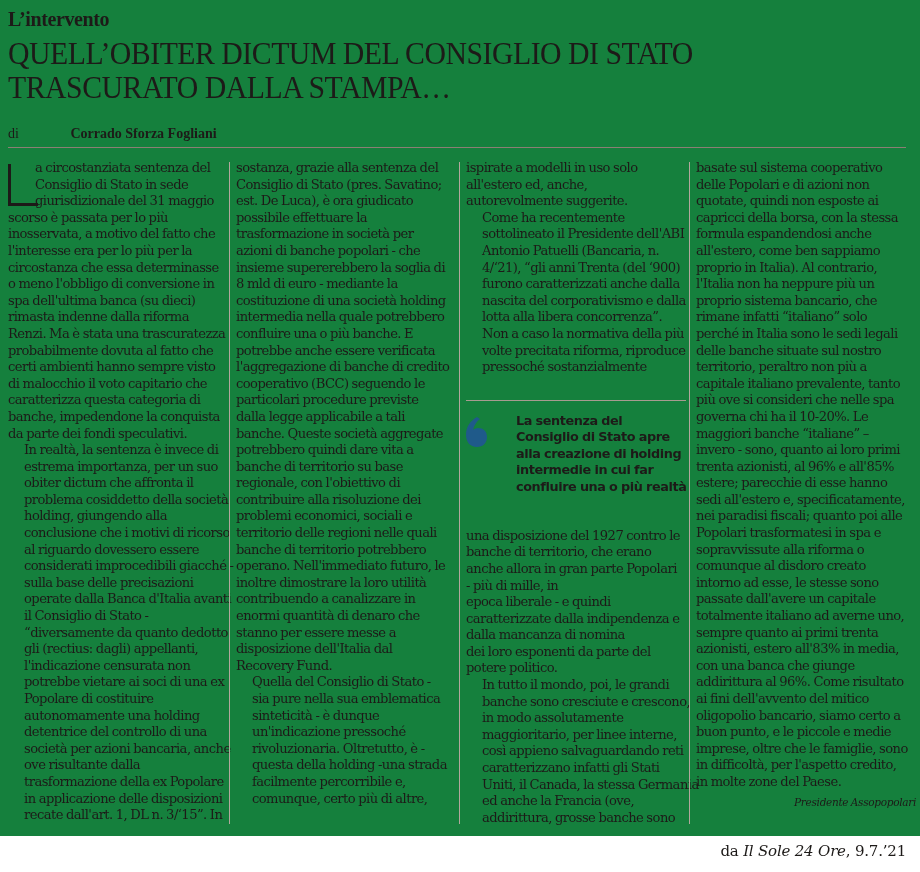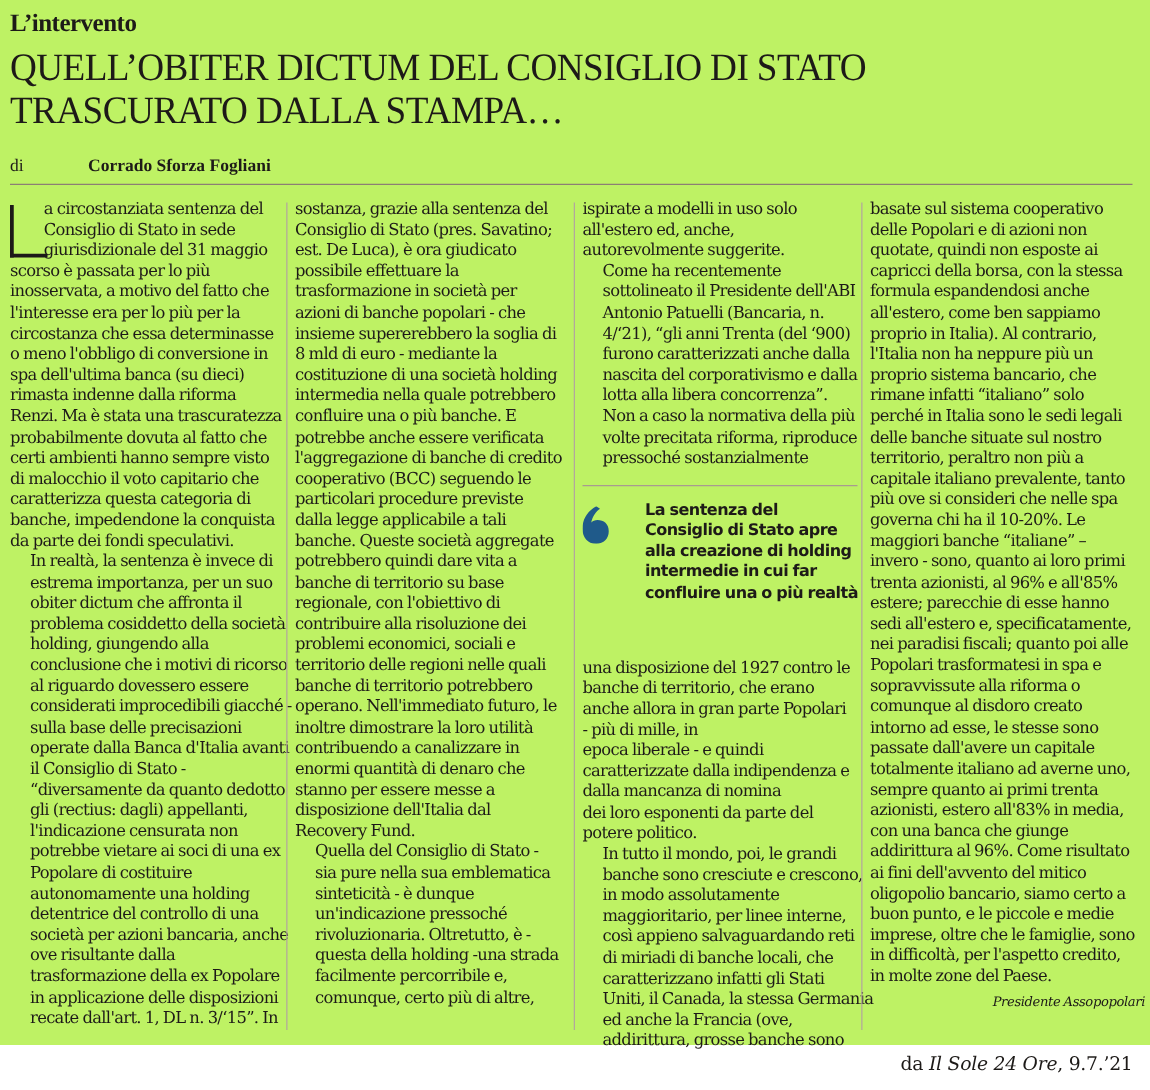--- a/index.html
+++ b/index.html
@@ -1,19 +1,19 @@
 <!DOCTYPE html>
 <html><head>
 <meta charset="utf-8">
 <style>
   html, body { margin: 0; padding: 0; }
   body { width: 920px; height: 872px; background: #ffffff; position: relative; overflow: hidden; }
   .sheet {
     position: absolute; left: 0; top: 0; width: 920px; height: 836px;
-    background: #bef264; color: #1d1a18;
+    background: #15803d; color: #1d1a18;
   }
   .kicker {
     position: absolute; left: 8px; top: 8px;
     font-family: "Liberation Serif", serif; font-weight: bold; font-size: 20px;
     letter-spacing: -0.4px; color: #1d1a18;
   }
   .headline {
     position: absolute; left: 8px; top: 37px; margin: 0;
     font-family: "Liberation Serif", serif; font-weight: normal;
     font-size: 31px; line-height: 34px; letter-spacing: -0.5px; color: #1d1a18;
@@ -40,21 +40,21 @@
   .c2 { left: 236px; width: 220px; }
   .c3 { left: 466px; width: 220px; }
   .c4 { left: 696px; width: 220px; }
   .vsep { position: absolute; top: 2px; width: 1px; height: 662px; background: #b3a79c; }
   .dropcap {
     position: absolute; left: 8px; top: 4px; width: 30px; height: 42px;
     border-left: 3px solid #1d1a18; border-bottom: 3px solid #1d1a18; box-sizing: border-box;
   }
   .first-lines .line.dc { padding-left: 27px; }
   .pull {
-    position: relative; margin: 12px 0 10px 0; padding-top: 12px;
+    position: relative; margin: 24px 0 10px 0; padding-top: 1px;
     border-top: 1px solid #a89b90; height: 116px;
   }
   .pull .quote-mark {
     position: absolute; left: 0; top: 16px; width: 22px; height: 30px;
   }
   .pull .pull-text {
     position: absolute; left: 50px; top: 12px; width: 175px;
     font-family: "DejaVu Sans", sans-serif; font-weight: bold;
     font-size: 12.8px; line-height: 16.5px; letter-spacing: -0.4px; color: #1d1a18;
   }
@@ -222,21 +222,20 @@
             <span class="line">dalla mancanza di nomina</span>
             <span class="line">dei loro esponenti da parte del</span>
             <span class="line">potere politico.</span>
           </p>
           <p class="indent">
             <span class="line">In tutto il mondo, poi, le grandi</span>
             <span class="line">banche sono cresciute e crescono,</span>
             <span class="line">in modo assolutamente</span>
             <span class="line">maggioritario, per linee interne,</span>
             <span class="line">così appieno salvaguardando reti</span>
-            <span class="line">di miriadi di banche locali, che</span>
             <span class="line">caratterizzano infatti gli Stati</span>
             <span class="line">Uniti, il Canada, la stessa Germania</span>
             <span class="line">ed anche la Francia (ove,</span>
             <span class="line">addirittura, grosse banche sono</span>
           </p>
         </div>
     </div>
     <div class="vsep" style="left:689px"></div>
     <div class="col c4">
       <div id="col4">

